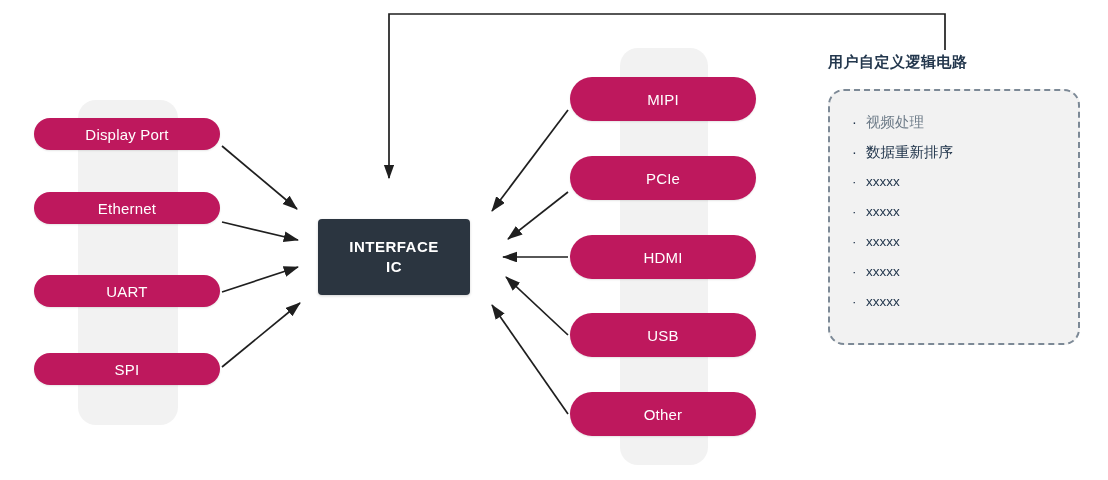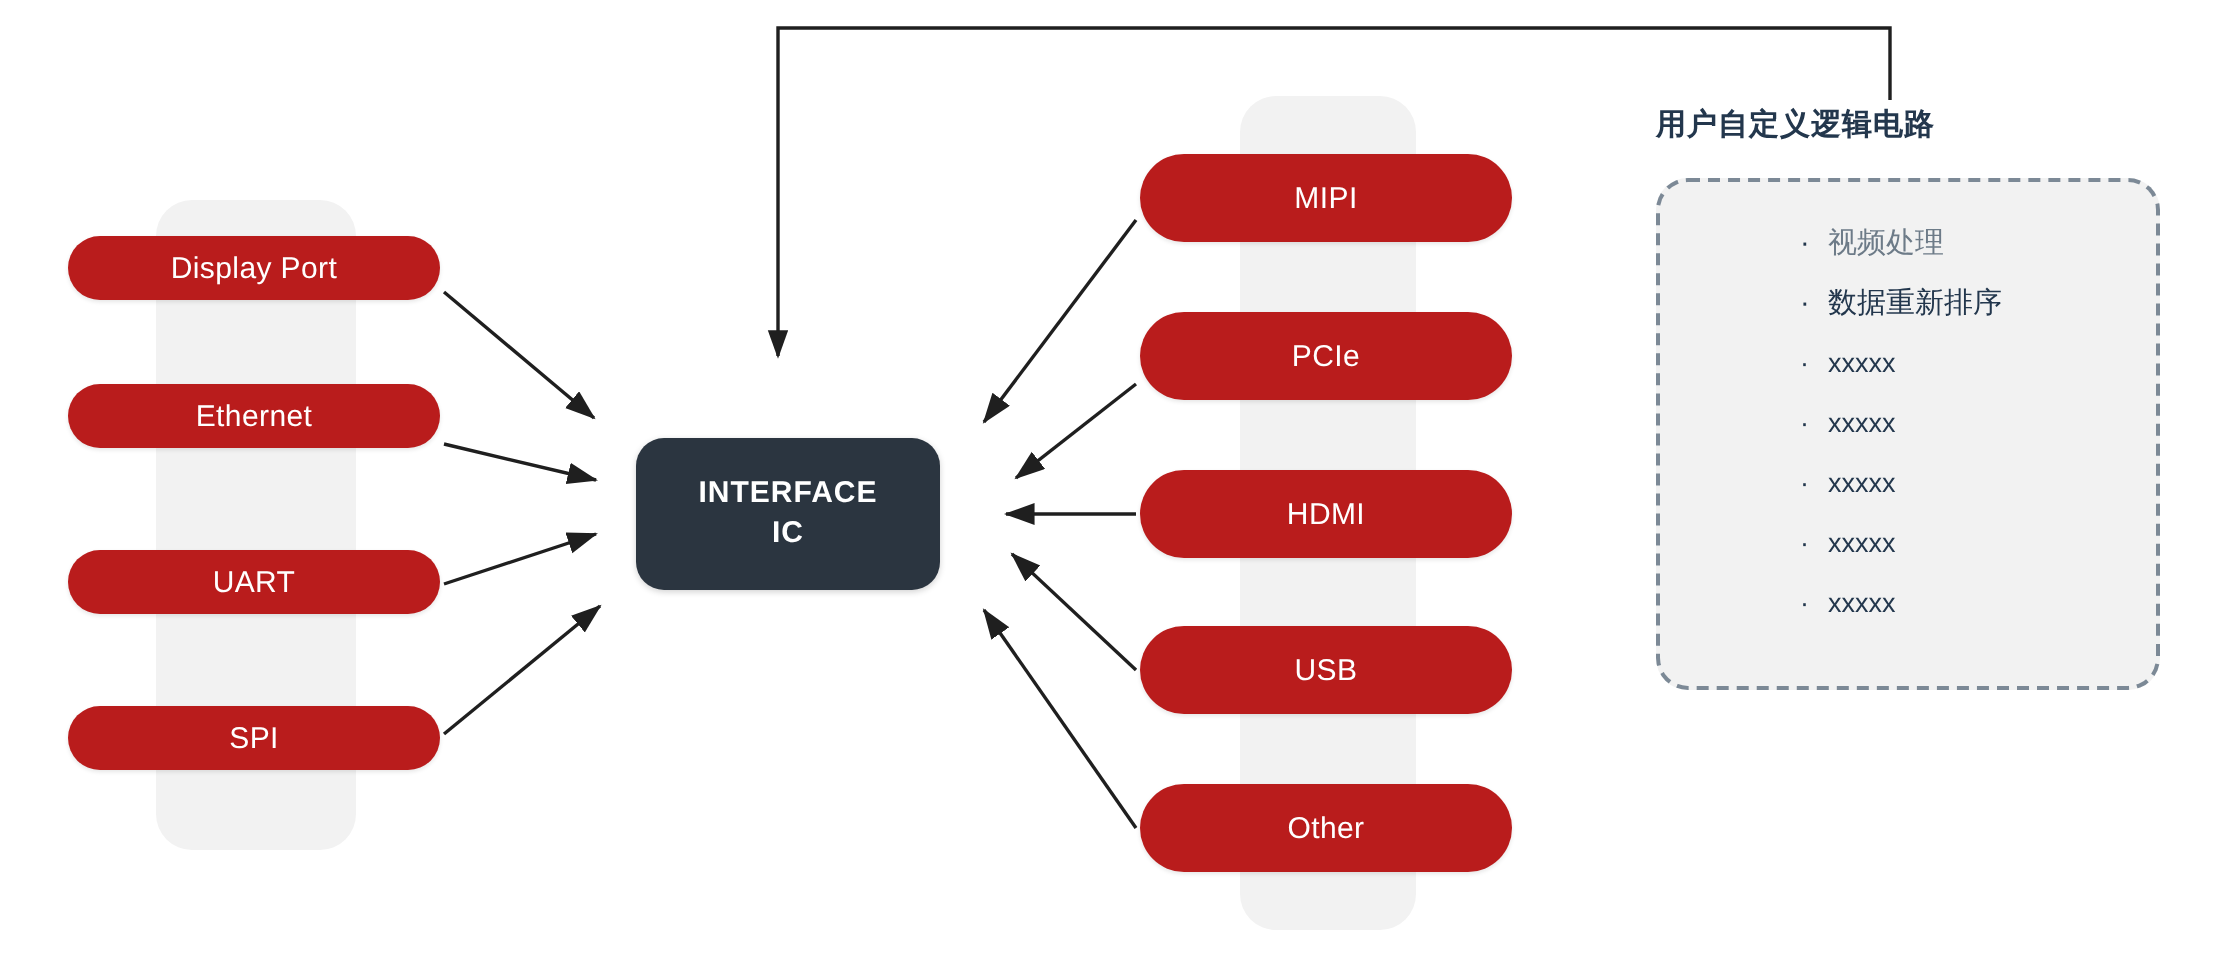--- a/index.html
+++ b/index.html
@@ -22,42 +22,42 @@
     position: absolute;
     background: #f2f2f2;
     border-radius: 18px;
   }
   #strip-left  { left: 78px;  top: 100px; width: 100px; height: 325px; }
   #strip-right { left: 620px; top: 48px;  width: 88px;  height: 417px; }
 
   
   .pill {
     position: absolute;
-    background: #b91c1c;
+    background: #be185d;
     border-radius: 22px;
     color: #ffffff;
     font-size: 15px;
     display: flex;
     align-items: center;
     justify-content: center;
     letter-spacing: .2px;
     box-shadow: 0 1px 2px rgba(0,0,0,.10);
   }
   .pill-left  { left: 34px;  width: 186px; height: 32px; }
   .pill-right { left: 570px; width: 186px; height: 44px; }
 
   
   #interface-ic {
     position: absolute;
     left: 318px;
     top: 219px;
     width: 152px;
     height: 76px;
     background: #2b3540;
-    border-radius: 14px;
+    border-radius: 4px;
     color: #ffffff;
     font-weight: bold;
     font-size: 15px;
     line-height: 20px;
     text-align: center;
     display: flex;
     flex-direction: column;
     align-items: center;
     justify-content: center;
     letter-spacing: .5px;
@@ -86,21 +86,20 @@
     border: 2px dashed #7c8996;
     border-radius: 16px;
     box-sizing: border-box;
     padding: 16px 0 0 22px;
   }
   .feature-item {
     font-size: 13.5px;
     color: #23374d;
     line-height: 30px;
     white-space: nowrap;
-    margin-left: 48px;
   }
   .feature-item.cjk { font-size: 14.5px; }
   .feature-item.muted { color: #6d7b88; }
   .feature-item .bullet {
     display: inline-block;
     width: 14px;
     color: #23374d;
   }
 
   

